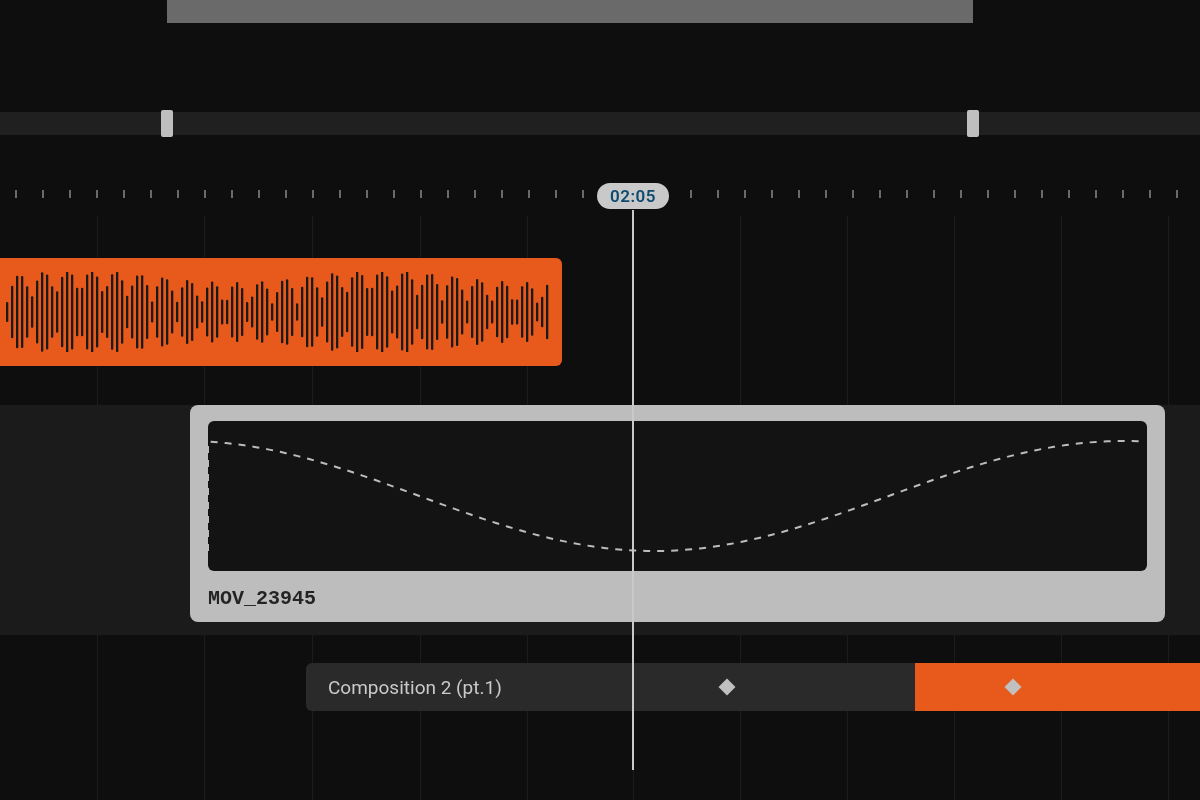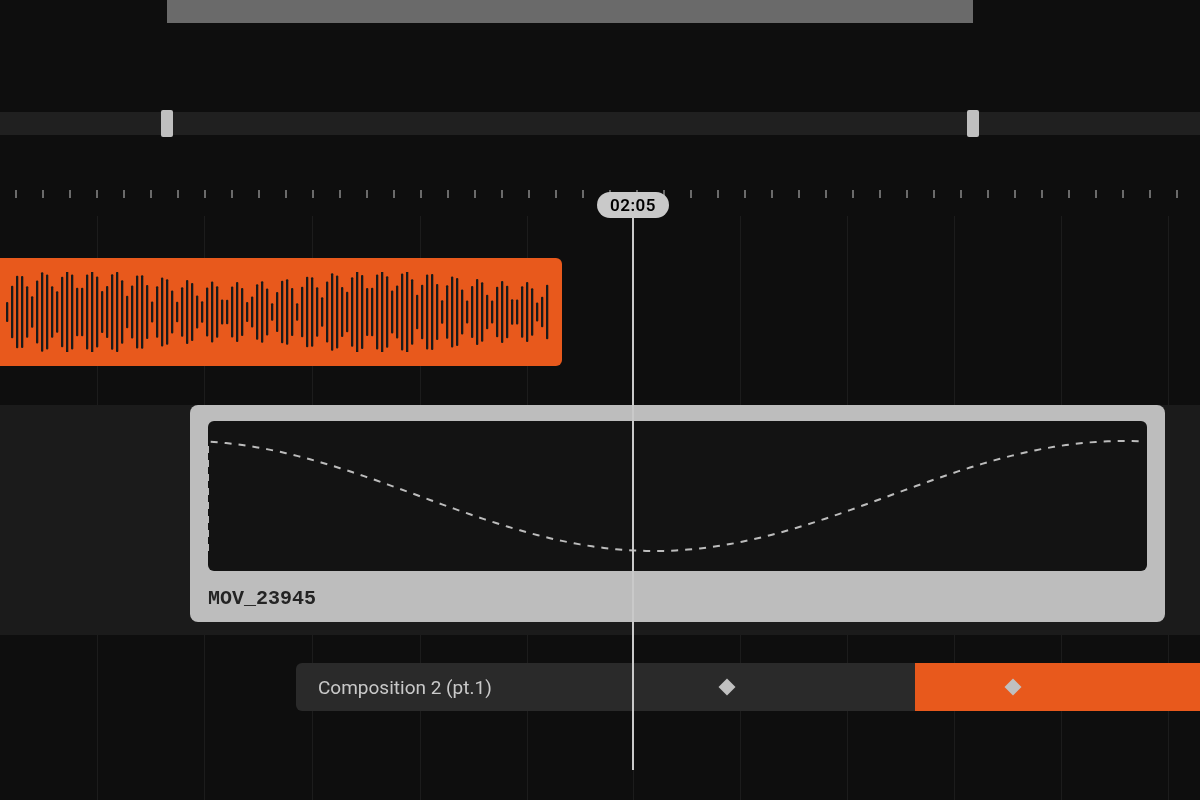--- a/index.html
+++ b/index.html
@@ -53,24 +53,24 @@
     position: absolute;
     top: 16px;
     width: 2px;
     background: #6a6a6a;
   }
   .tick.small { height: 8px; }
 
   
   .playhead-badge {
     position: absolute;
-    top: 192px;
+    top: 183px;
     transform: translateX(-50%);
     background: #c9c9c9;
-    color: #000000;
+    color: #0c4a6e;
     font-weight: 600;
     font-size: 17px;
     padding: 3px 13px;
     border-radius: 14px;
     letter-spacing: 0.5px;
     z-index: 30;
   }
   .playhead-line {
     position: absolute;
     top: 210px;
@@ -358,21 +358,21 @@
   <div class="track-bg" id="video-bg" style="top: 405px; height: 230px;"></div>
   <div class="video-clip" id="video-clip" style="left: 190px; top: 405px; width: 975px;">
     <div class="preview">
       <svg id="sine-svg" width="100%" height="150" viewBox="0 0 939 150">
           <path d="M 0 130 L 0 20.67714126726743 L 6 21.066253874958655 L 12 21.54228920167978 L 18 22.10448004159168 L 24 22.75192033568807 L 30 23.483566632052195 L 36 24.29823976754377 L 42 25.194626768205943 L 48 26.17128296532944 L 54 27.22663432376354 L 60 28.358979978721386 L 66 29.566494976991265 L 72 30.84723321813587 L 78 32.19913059093944 L 84 33.62000830004774 L 90 35.10757637743966 L 96 36.65943737307105 L 102 38.27309021874271 L 108 39.94593425896539 L 114 41.67527344232531 L 120 43.458320666595405 L 126 45.292202270588945 L 132 47.173962665516896 L 138 49.100569098384284 L 144 51.06891653974897 L 150 53.07583268796509 L 156 55.11808308184644 L 162 57.19237631350965 L 168 59.295369332995904 L 174 61.42367283612206 L 180 63.57385672687765 L 186 65.74245564556439 L 192 67.92597455376868 L 198 70.12089436716595 L 204 72.3236776270788 L 210 74.53077420164841 L 216 76.73862700743061 L 222 78.94367774219565 L 228 81.14237261969213 L 234 83.33116809713282 L 240 85.5065365861715 L 246 87.66497213816668 L 252 89.80299609456944 L 258 91.91716269332926 L 264 94.00406462228165 L 270 96.06033851056804 L 276 98.08267034923702 L 282 100.06780083229143 L 288 102.0125306095726 L 294 103.913725443017 L 300 105.76832125797371 L 306 107.57332908144309 L 312 109.32583985927707 L 318 111.02302914457766 L 324 112.6621616497377 L 330 114.24059565478706 L 336 115.75578726494027 L 342 117.20529451048333 L 348 118.5867812823918 L 354 119.89802109733866 L 360 121.13690068602207 L 366 122.30142339903173 L 372 123.38971242476335 L 378 124.40001381419611 L 384 125.33069930765737 L 390 126.18026895901943 L 396 126.94735355309868 L 402 127.63071681236146 L 408 128.22925738937965 L 414 128.74201064182563 L 420 129.16815018714485 L 426 129.5069892344017 L 432 129.75798169115092 L 438 129.92072304355173 L 444 129.99495100830526 L 450 129.9805459553657 L 456 129.8775311007426 L 462 129.6860724690849 L 468 129.40647862610595 L 474 129.03920018128125 L 480 128.5848290616205 L 486 128.04409755768404 L 492 127.41787714338128 L 498 126.70717707145353 L 504 125.91314274690421 L 510 125.0370538809986 L 516 124.0803224288076 L 522 123.0444903136201 L 528 121.93122694189086 L 534 120.74232651272936 L 540 119.47970512626546 L 546 118.14539769555279 L 552 116.7415546669859 L 558 115.27043855451754 L 564 113.73442029326145 L 570 112.13597541835745 L 576 110.4776800752566 L 582 108.76220686785787 L 588 106.99232055118614 L 594 105.17087357555448 L 600 103.30080148939156 L 606 101.38511820814352 L 612 99.42691115687468 L 618 97.42933629439669 L 624 95.39561302694369 L 630 93.32901901959298 L 636 91.23288491379193 L 642 89.11058895950484 L 648 86.96555157063187 L 654 84.80122981247366 L 660 82.62111183012658 L 666 80.42871122678801 L 672 78.2275614010319 L 678 76.0212098521808 L 684 73.81321246295282 L 690 71.60712776859668 L 696 69.4065112217523 L 702 67.2149094622794 L 708 65.03585460128949 L 714 62.87285852859243 L 720 60.72940725273391 L 726 58.60895528274382 L 732 56.51492006065145 L 738 54.45067645373983 L 744 52.41955131541607 L 750 50.4248181234634 L 756 48.469691704317 L 762 46.5573230518649 L 768 44.69079424912557 L 774 42.87311350098627 L 780 41.10721028600755 L 786 39.39593063510718 L 792 37.74203254473387 L 798 36.14818153192181 L 804 34.61694633839054 L 810 33.15079479061343 L 816 31.75208982252704 L 822 30.42308566729107 L 828 29.165924224237187 L 834 27.98263160686095 L 840 26.875114877421098 L 846 25.84515897340873 L 852 24.89442383083967 L 858 24.024441709006176 L 864 23.23661472100016 L 870 22.532212573987216 L 876 21.912370522873758 L 882 21.378087540665042 L 888 20.930224708463022 L 894 20.569503827698576 L 900 20.296506256835023 L 906 20.111671974417398 L 912 20.015298869977777 L 918 20.007542263939484 L 924 20.08841465729376 L 930 20.257785711452435 L 936 20.51538245830907 " fill="none" stroke="#bcbcbc" stroke-width="2" stroke-dasharray="7 7"></path>
         </svg>
     </div>
     <div class="label">MOV_23945</div>
   </div>
 
-  <div class="comp-clip" id="comp-clip" style="left: 296px; top: 663px; width: 768px;">
+  <div class="comp-clip" id="comp-clip" style="left: 306px; top: 663px; width: 768px;">
     <span>Composition 2 (pt.1)</span>
   </div>
   <div class="comp-orange" id="comp-orange" style="left: 915px; top: 663px; width: 285px;"></div>
   <div class="keyframe" id="kf0" style="left: 727px; top: 687px;"></div>
   <div class="keyframe" id="kf1" style="left: 1013px; top: 687px;"></div>
 
   <div class="playhead-line" id="ph-line" style="left: 633px; height: 560px;"></div>
   <div class="playhead-badge" id="ph-badge" style="left: 633px;">
     <span>02:05</span>
   </div>

